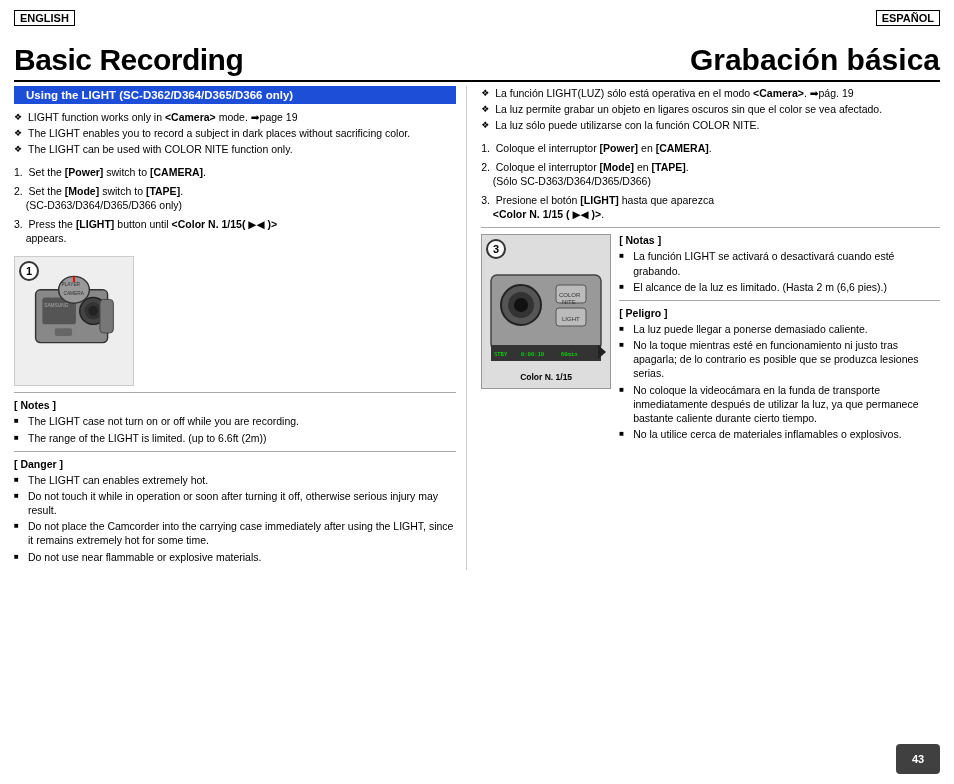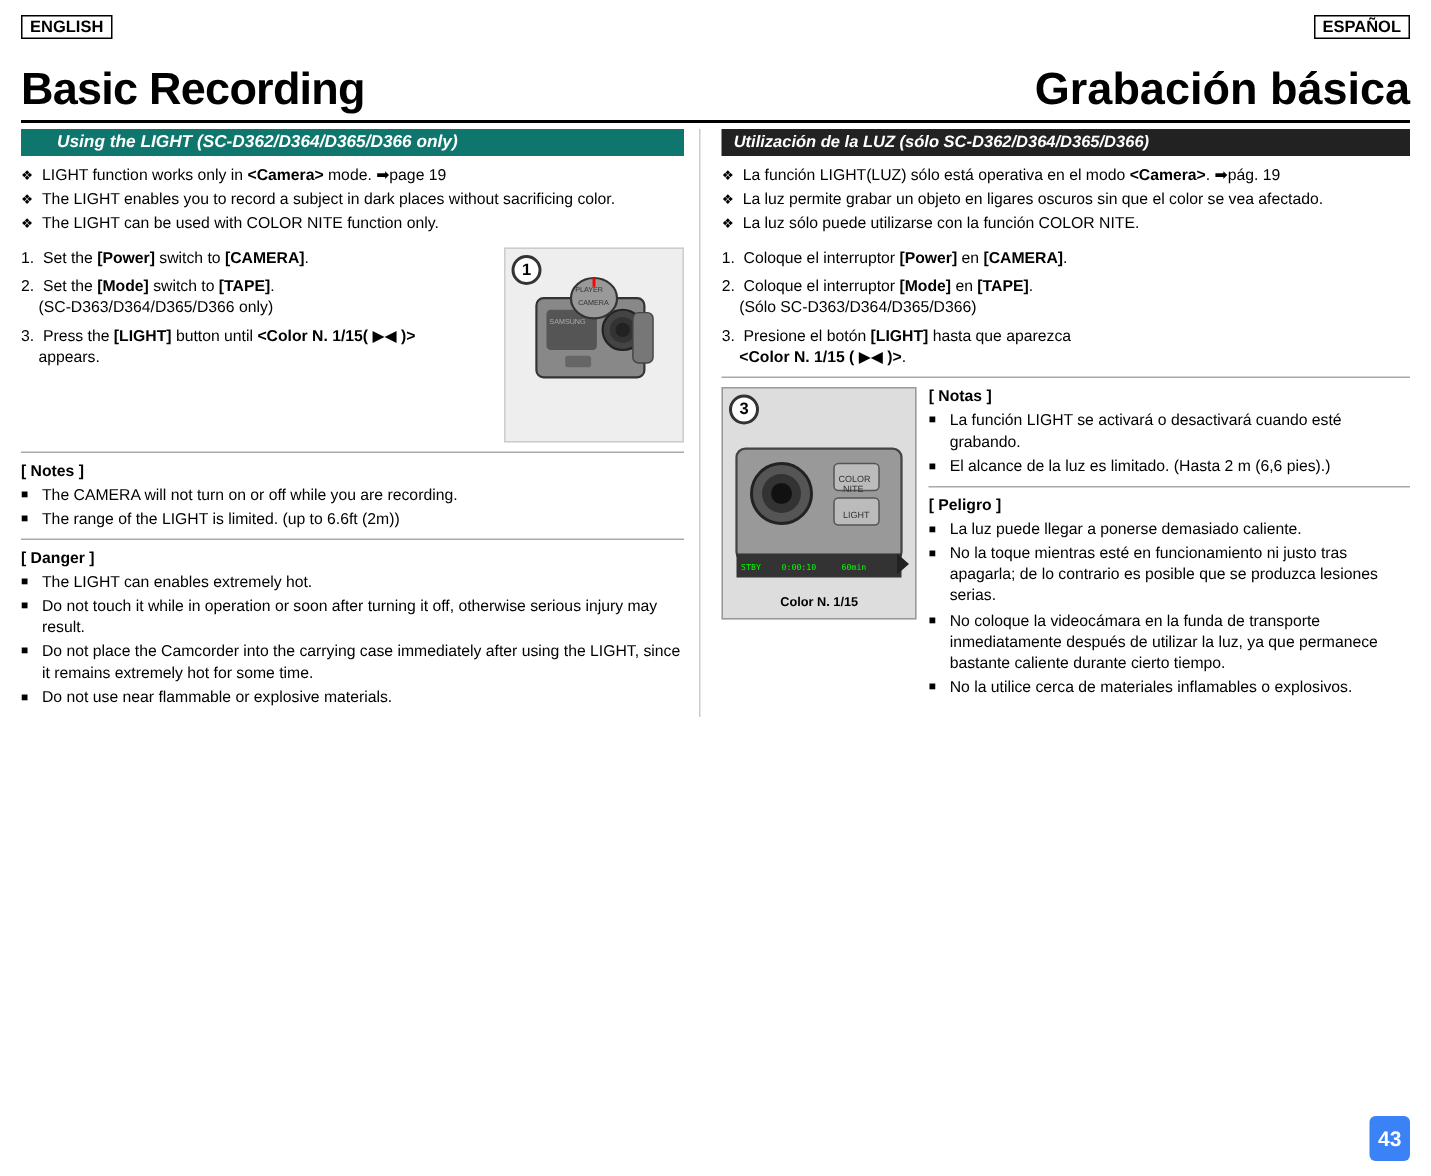--- a/index.html
+++ b/index.html
@@ -56,26 +56,25 @@
     .left-col {
       width: 460px;
       padding-right: 10px;
       border-right: 1px solid #ccc;
     }
     .right-col {
       width: 480px;
       padding-left: 14px;
     }
     .section-header {
-      background: #0f766e;
+      background: #1d4ed8;
       color: #fff;
       font-size: 11.5px;
       font-weight: bold;
-      font-style: italic;
-      padding: 3px 24px;
+      padding: 3px 12px;
       margin-bottom: 6px;
     }
     .section-header-es {
       background: #222;
       color: #fff;
       font-size: 11px;
       font-weight: bold;
       font-style: italic;
       padding: 3px 8px;
       margin-bottom: 6px;
@@ -95,20 +94,21 @@
       content: '❖';
       position: absolute;
       left: 0;
       font-size: 9px;
       top: 1px;
     }
     .steps-image-row {
       display: flex;
       gap: 6px;
       margin-bottom: 6px;
+      flex-direction: column;
     }
     .steps-left {
       flex: 1;
     }
     .step-item {
       font-size: 10.5px;
       margin-bottom: 5px;
       line-height: 1.35;
     }
     .step-item .step-num {
@@ -207,28 +207,28 @@
       align-items: center;
       justify-content: center;
       font-size: 11px;
       font-weight: bold;
       z-index: 10;
     }
     .page-number-badge {
       position: absolute;
       bottom: 10px;
       right: 14px;
-      background: #3b82f6;
+      background: #404040;
       color: #fff;
-      width: 27px;
+      width: 44px;
       height: 30px;
       display: flex;
       align-items: center;
       justify-content: center;
-      font-size: 14px;
+      font-size: 11px;
       font-weight: bold;
       border-radius: 4px;
     }
     b { font-weight: bold; }
   </style>
 </head>
 <body>
 
 <div class="page">
 
@@ -289,41 +289,40 @@
             <rect x="82" y="40" width="14" height="35" rx="4" fill="#777" stroke="#444" stroke-width="1"></rect>
           </svg>
         </div>
       </div>
 
       <div class="divider-h"></div>
 
       <div class="notes-section">
         <div class="notes-header">[ Notes ]</div>
         <ul class="square-bullet-list">
-          <li>The CAMERA will not turn on or off while you are recording.</li>
+          <li>The LIGHT case not turn on or off while you are recording.</li>
           <li>The range of the LIGHT is limited. (up to 6.6ft (2m))</li>
         </ul>
       </div>
 
       <div class="divider-h"></div>
 
       <div class="notes-section">
         <div class="notes-header">[ Danger ]</div>
         <ul class="square-bullet-list">
           <li>The LIGHT can enables extremely hot.</li>
           <li>Do not touch it while in operation or soon after turning it off, otherwise serious injury may result.</li>
           <li>Do not place the Camcorder into the carrying case immediately after using the LIGHT, since it remains extremely hot for some time.</li>
           <li>Do not use near flammable or explosive materials.</li>
         </ul>
       </div>
 
     </div>
 
     <div class="right-col">
-      <div class="section-header-es">Utilización de la LUZ (sólo SC-D362/D364/D365/D366)</div>
 
       <ul class="bullet-list">
         <li>La función LIGHT(LUZ) sólo está operativa en el modo <b>&lt;Camera&gt;</b>. ➡pág. 19</li>
         <li>La luz permite grabar un objeto en ligares oscuros sin que el color se vea afectado.</li>
         <li>La luz sólo puede utilizarse con la función COLOR NITE.</li>
       </ul>
 
       <div class="step-item">
         1.&nbsp; Coloque el interruptor <b>[Power]</b> en <b>[CAMERA]</b>.
       </div>

